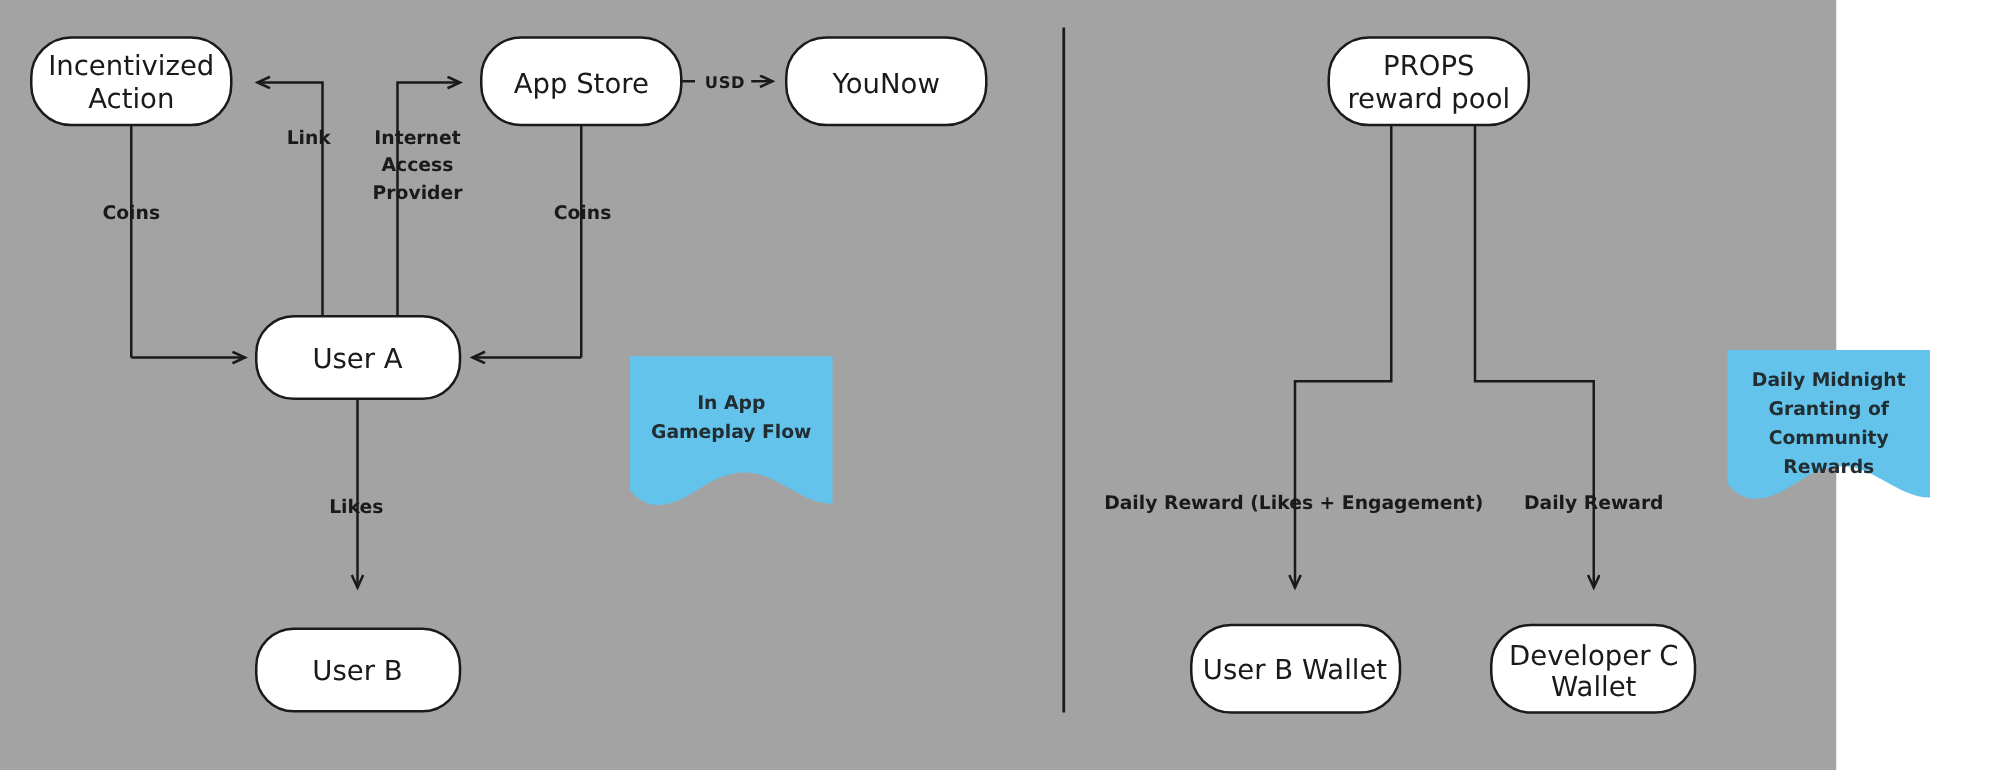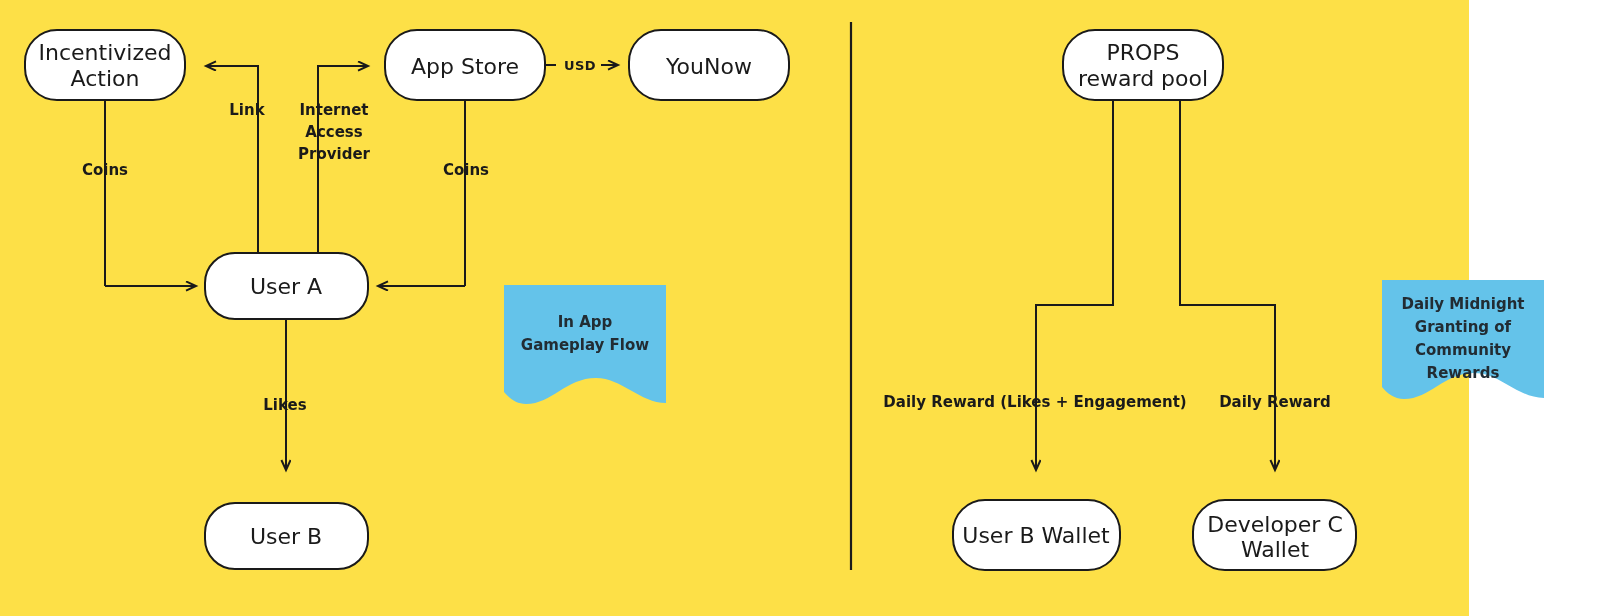--- a/index.html
+++ b/index.html
@@ -10,21 +10,21 @@
   body {
     width: 1600px;
     height: 616px;
     font-family: "DejaVu Sans", sans-serif;
     overflow: hidden;
   }
   #stage {
     position: relative;
     width: 1469px;
     height: 616px;
-    background: #fde047;
+    background: #a3a3a3;
   }
   #canvas {
     position: absolute;
     top: 0;
     left: 0;
     width: 1600px;
     height: 616px;
   }
   .node-label {
     font-family: "DejaVu Sans", sans-serif;

